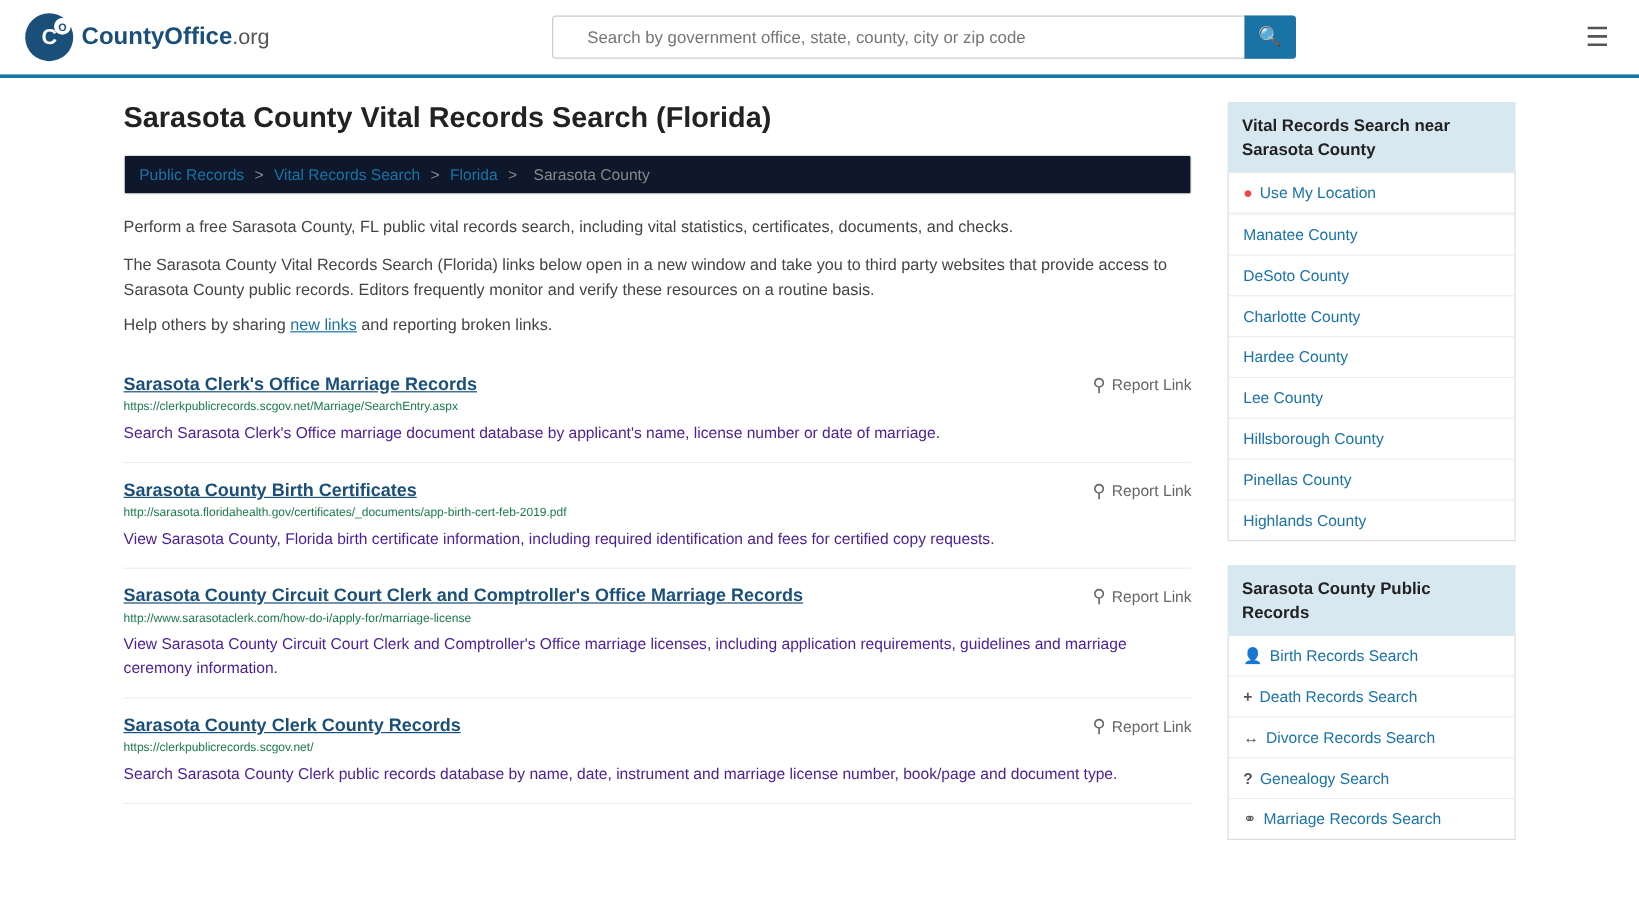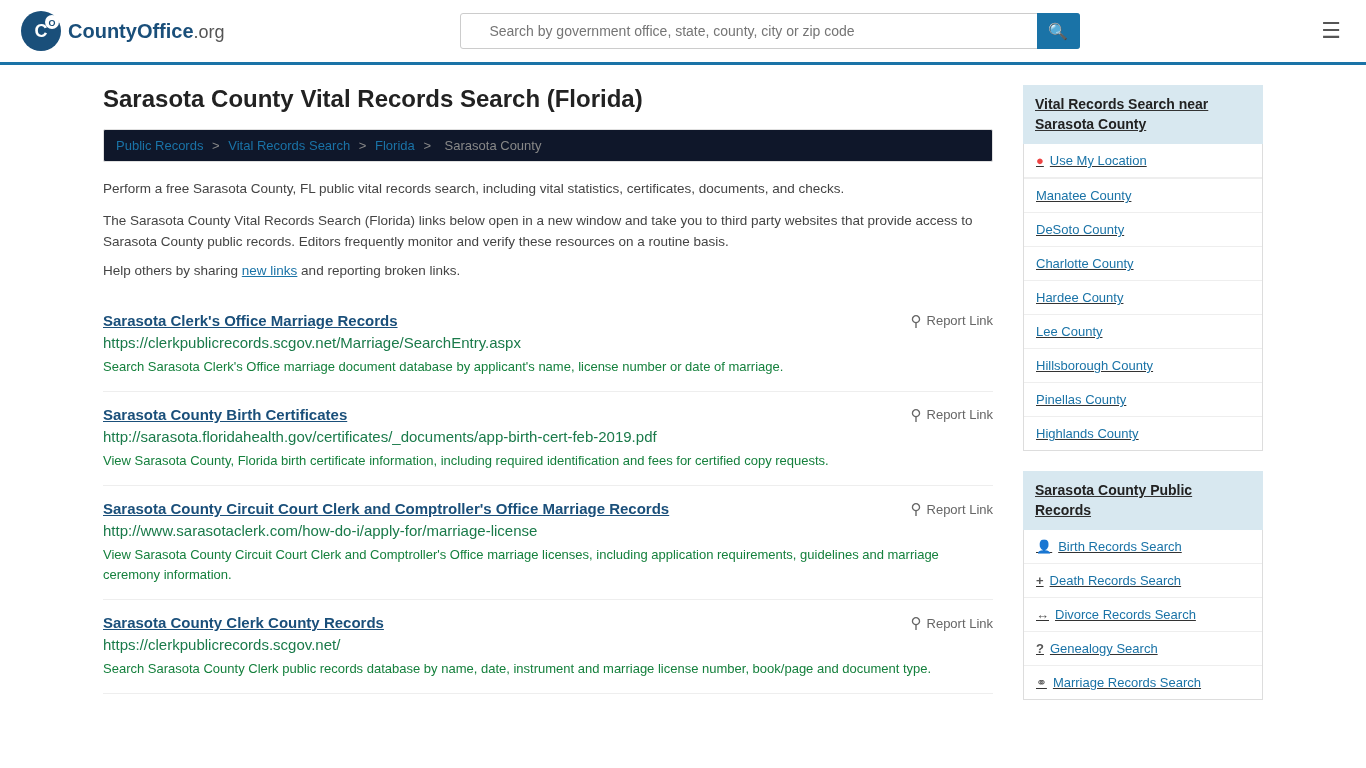--- a/index.html
+++ b/index.html
@@ -133,35 +133,34 @@
     .report-link-btn {
       display: flex;
       align-items: center;
       gap: 5px;
       font-size: 13px;
       color: #666;
       cursor: pointer;
       white-space: nowrap;
     }
     .record-url {
-      font-size: 15px;
+      font-size: 10px;
       color: #1a7a4a;
       margin-bottom: 6px;
     }
     .record-desc {
       font-size: 13px;
-      color: #15803d;
+      color: #4c1d95;
       line-height: 1.55;
     }
 
     
     .sidebar {
       width: 240px;
       flex-shrink: 0;
-      text-decoration: underline;
     }
     .sidebar-section {
       margin-bottom: 20px;
     }
     .sidebar-header {
       background: #d8e8f0;
       padding: 10px 12px;
       font-size: 14px;
       font-weight: bold;
       color: #222;

